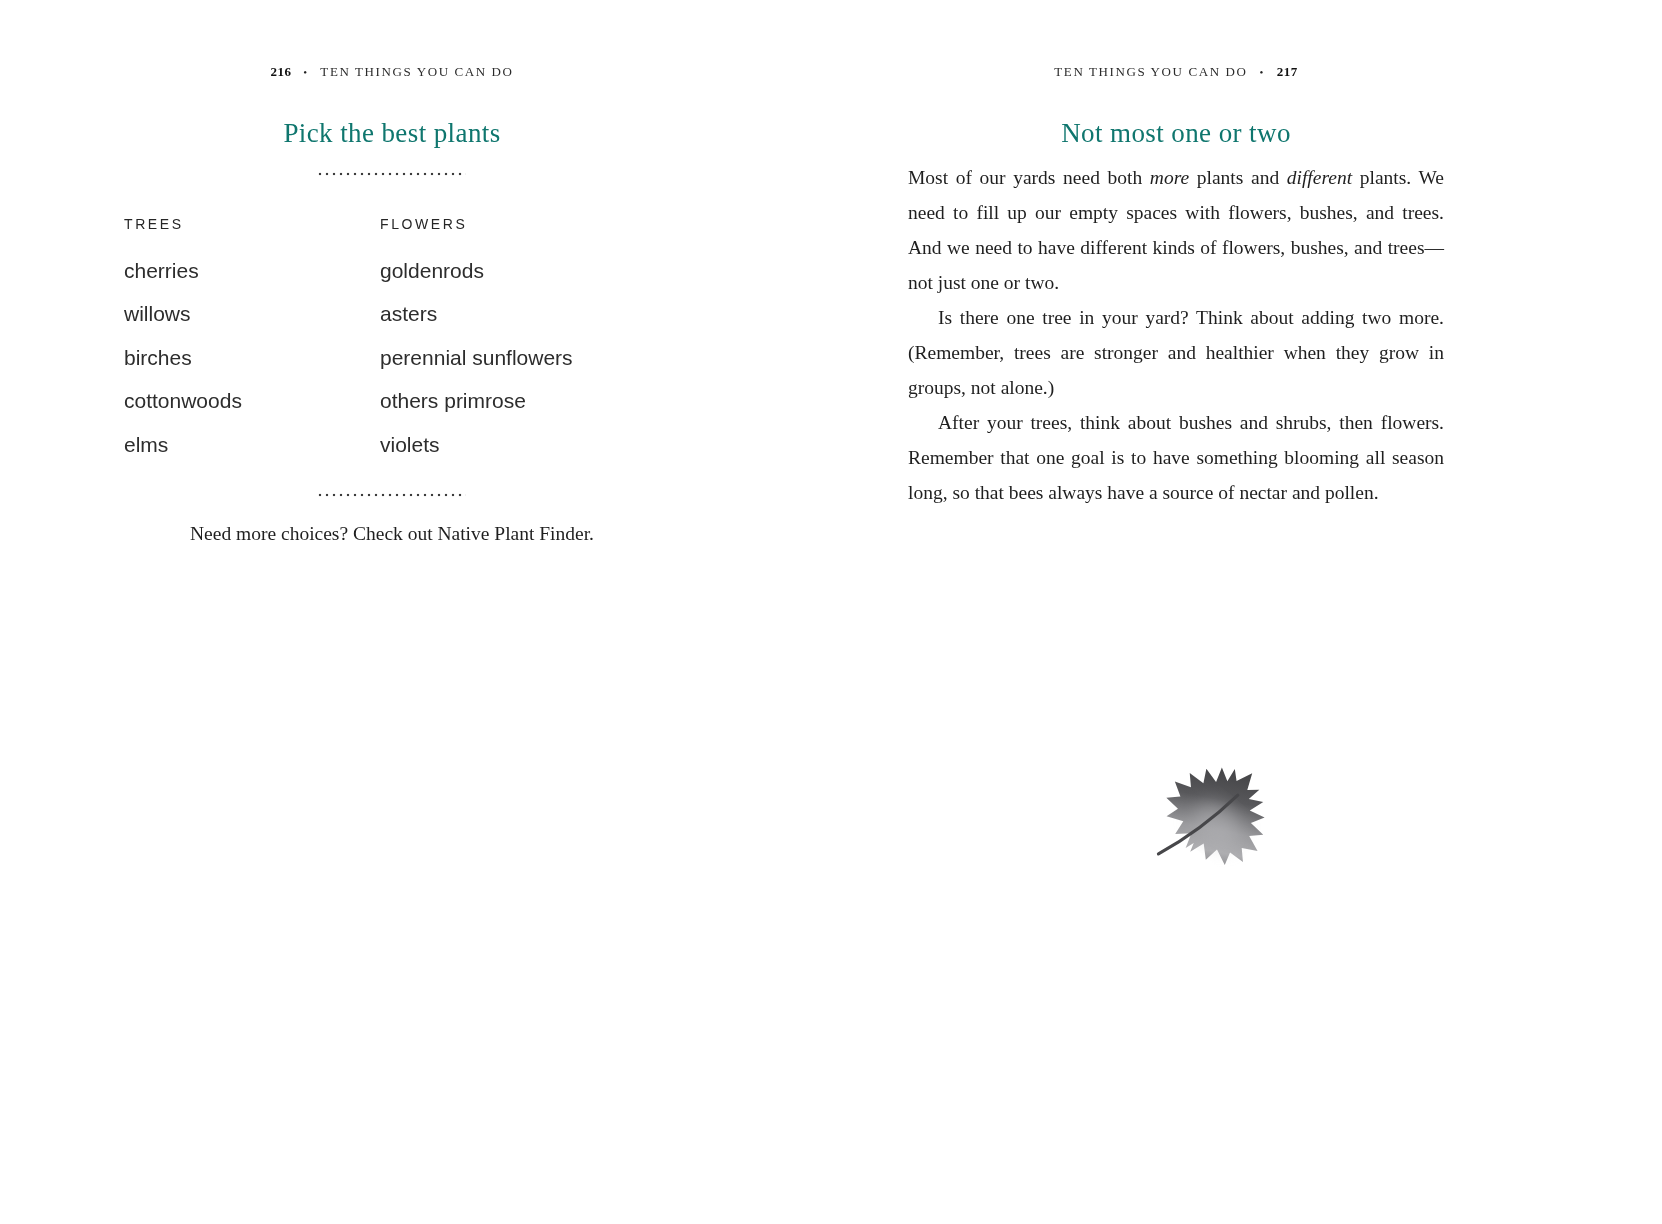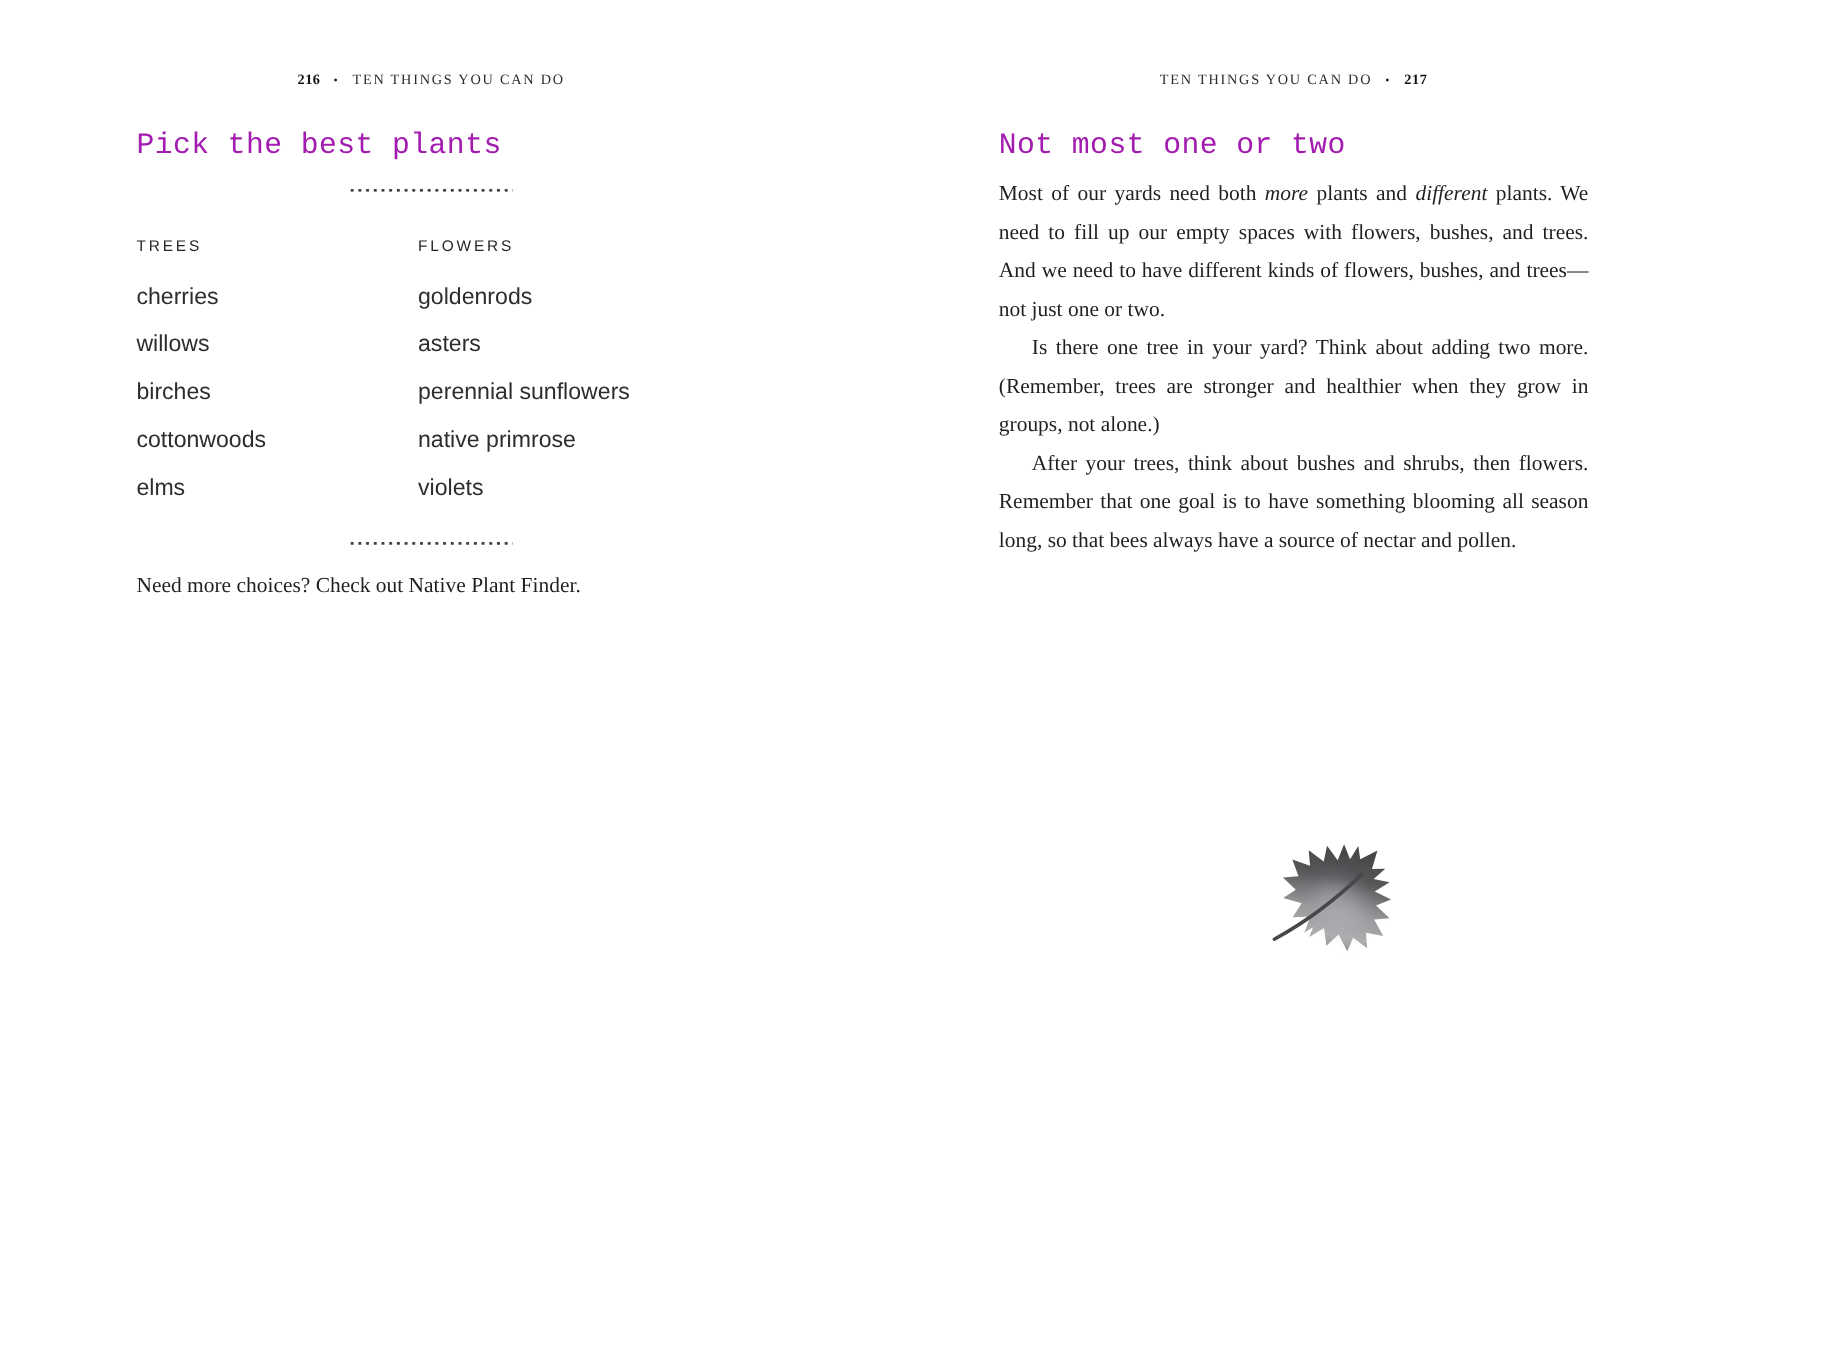--- a/index.html
+++ b/index.html
@@ -30,25 +30,26 @@
     letter-spacing: 1.6px;
     color: #2b2b2b;
     white-space: nowrap;
   }
   .running-head .pg { font-weight: 700; color: #111; letter-spacing: 0.5px; }
   .running-head .sep { margin: 0 7px; font-size: 11px; color: #222; }
 
   
   .section-heading {
     margin: 38px 0 0 0;
-    font-family: Liberation Mono, monospace;
+    text-align: center;
+    font-family: Liberation Serif, serif;
     font-weight: 400;
     font-size: 27px;
     letter-spacing: 0.4px;
-    color: #a21caf;
+    color: #0f766e;
   }
 
   
   .body-block { margin-top: 11px; }
   .body-block p {
     margin: 0;
     font-size: 19.5px;
     line-height: 35px;
     text-align: justify;
     color: #1f1f1f;
@@ -87,20 +88,21 @@
     font-family: "Liberation Sans", sans-serif;
     font-size: 21px;
     color: #2d2d2d;
     height: 43.5px;
     display: flex; align-items: center;
   }
 
   
   .footer-note {
     margin-top: 26px;
+    text-align: center;
     font-size: 19.5px;
     color: #1f1f1f;
   }
 
   
   .leaf-wrap {
     position: absolute;
     left: 150px;
     top: 692px;
     width: 310px;
@@ -133,21 +135,21 @@
           <div class="plant-item">cottonwoods</div>
           <div class="plant-item">elms</div>
         </div>
     </div>
     <div class="plant-col flowers">
       <div class="plant-col-header">FLOWERS</div>
       <div>
           <div class="plant-item">goldenrods</div>
           <div class="plant-item">asters</div>
           <div class="plant-item">perennial sunflowers</div>
-          <div class="plant-item">native primrose</div>
+          <div class="plant-item">others primrose</div>
           <div class="plant-item">violets</div>
         </div>
     </div>
   </div>
 
   <div class="dotted-rule second"></div>
 
   <div class="footer-note">Need more choices? Check out Native Plant Finder.</div>
 
 </section>

